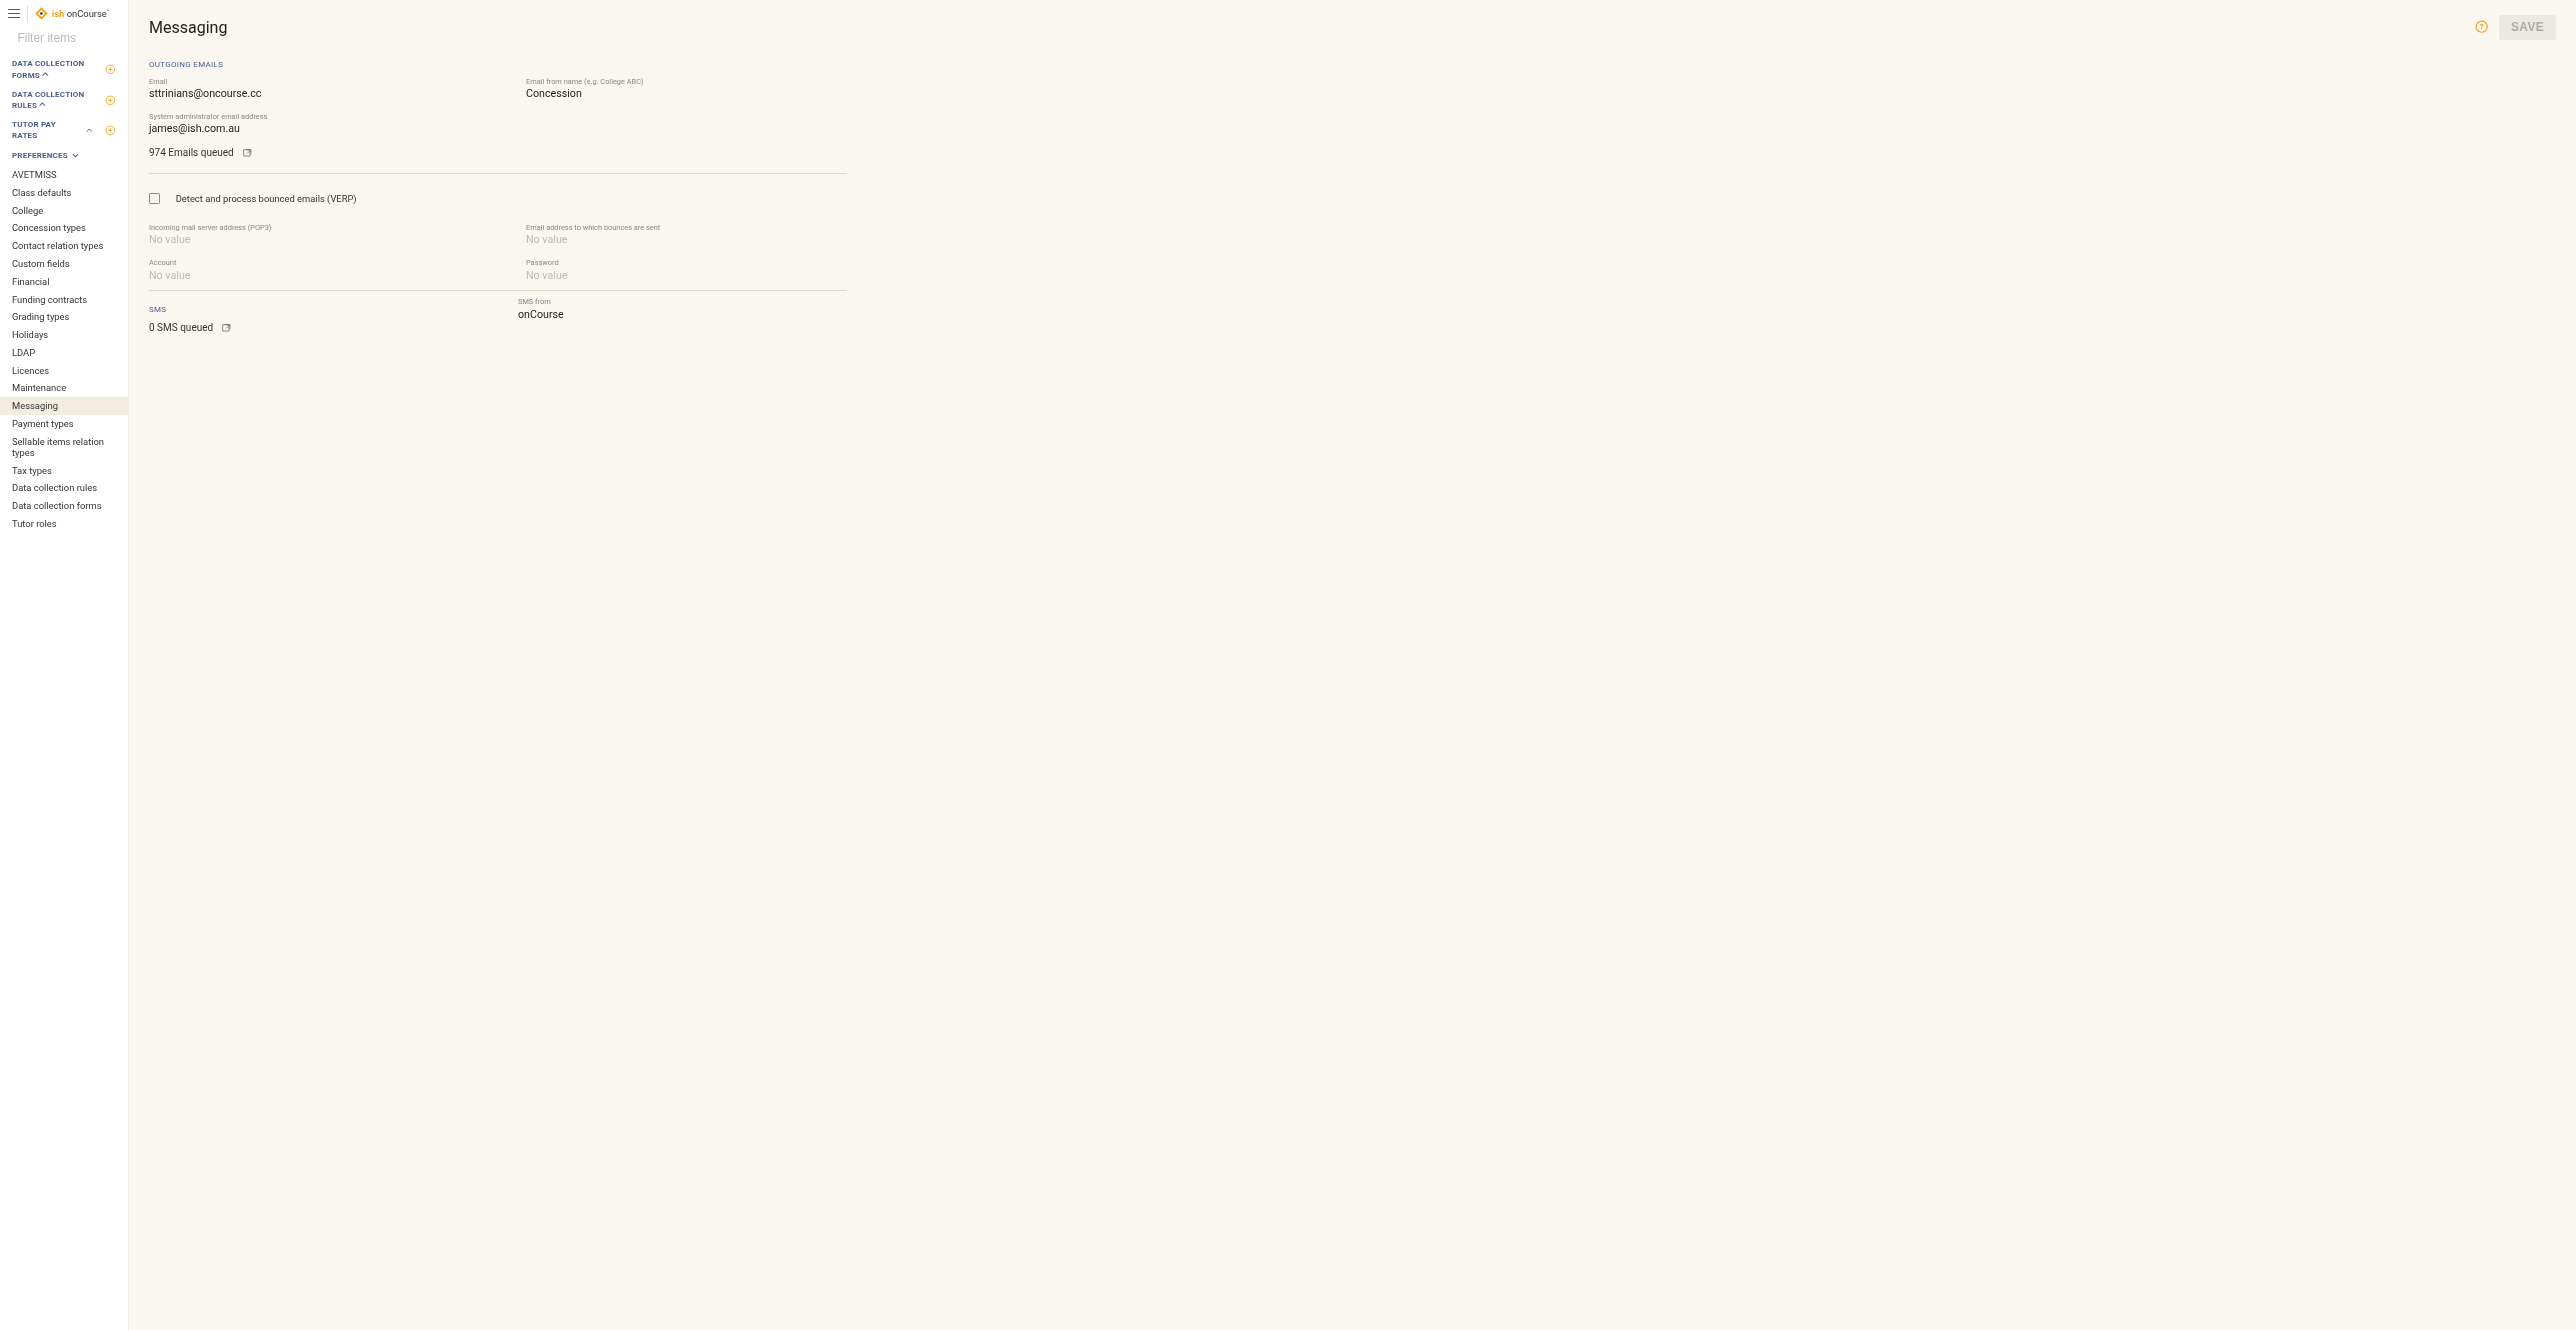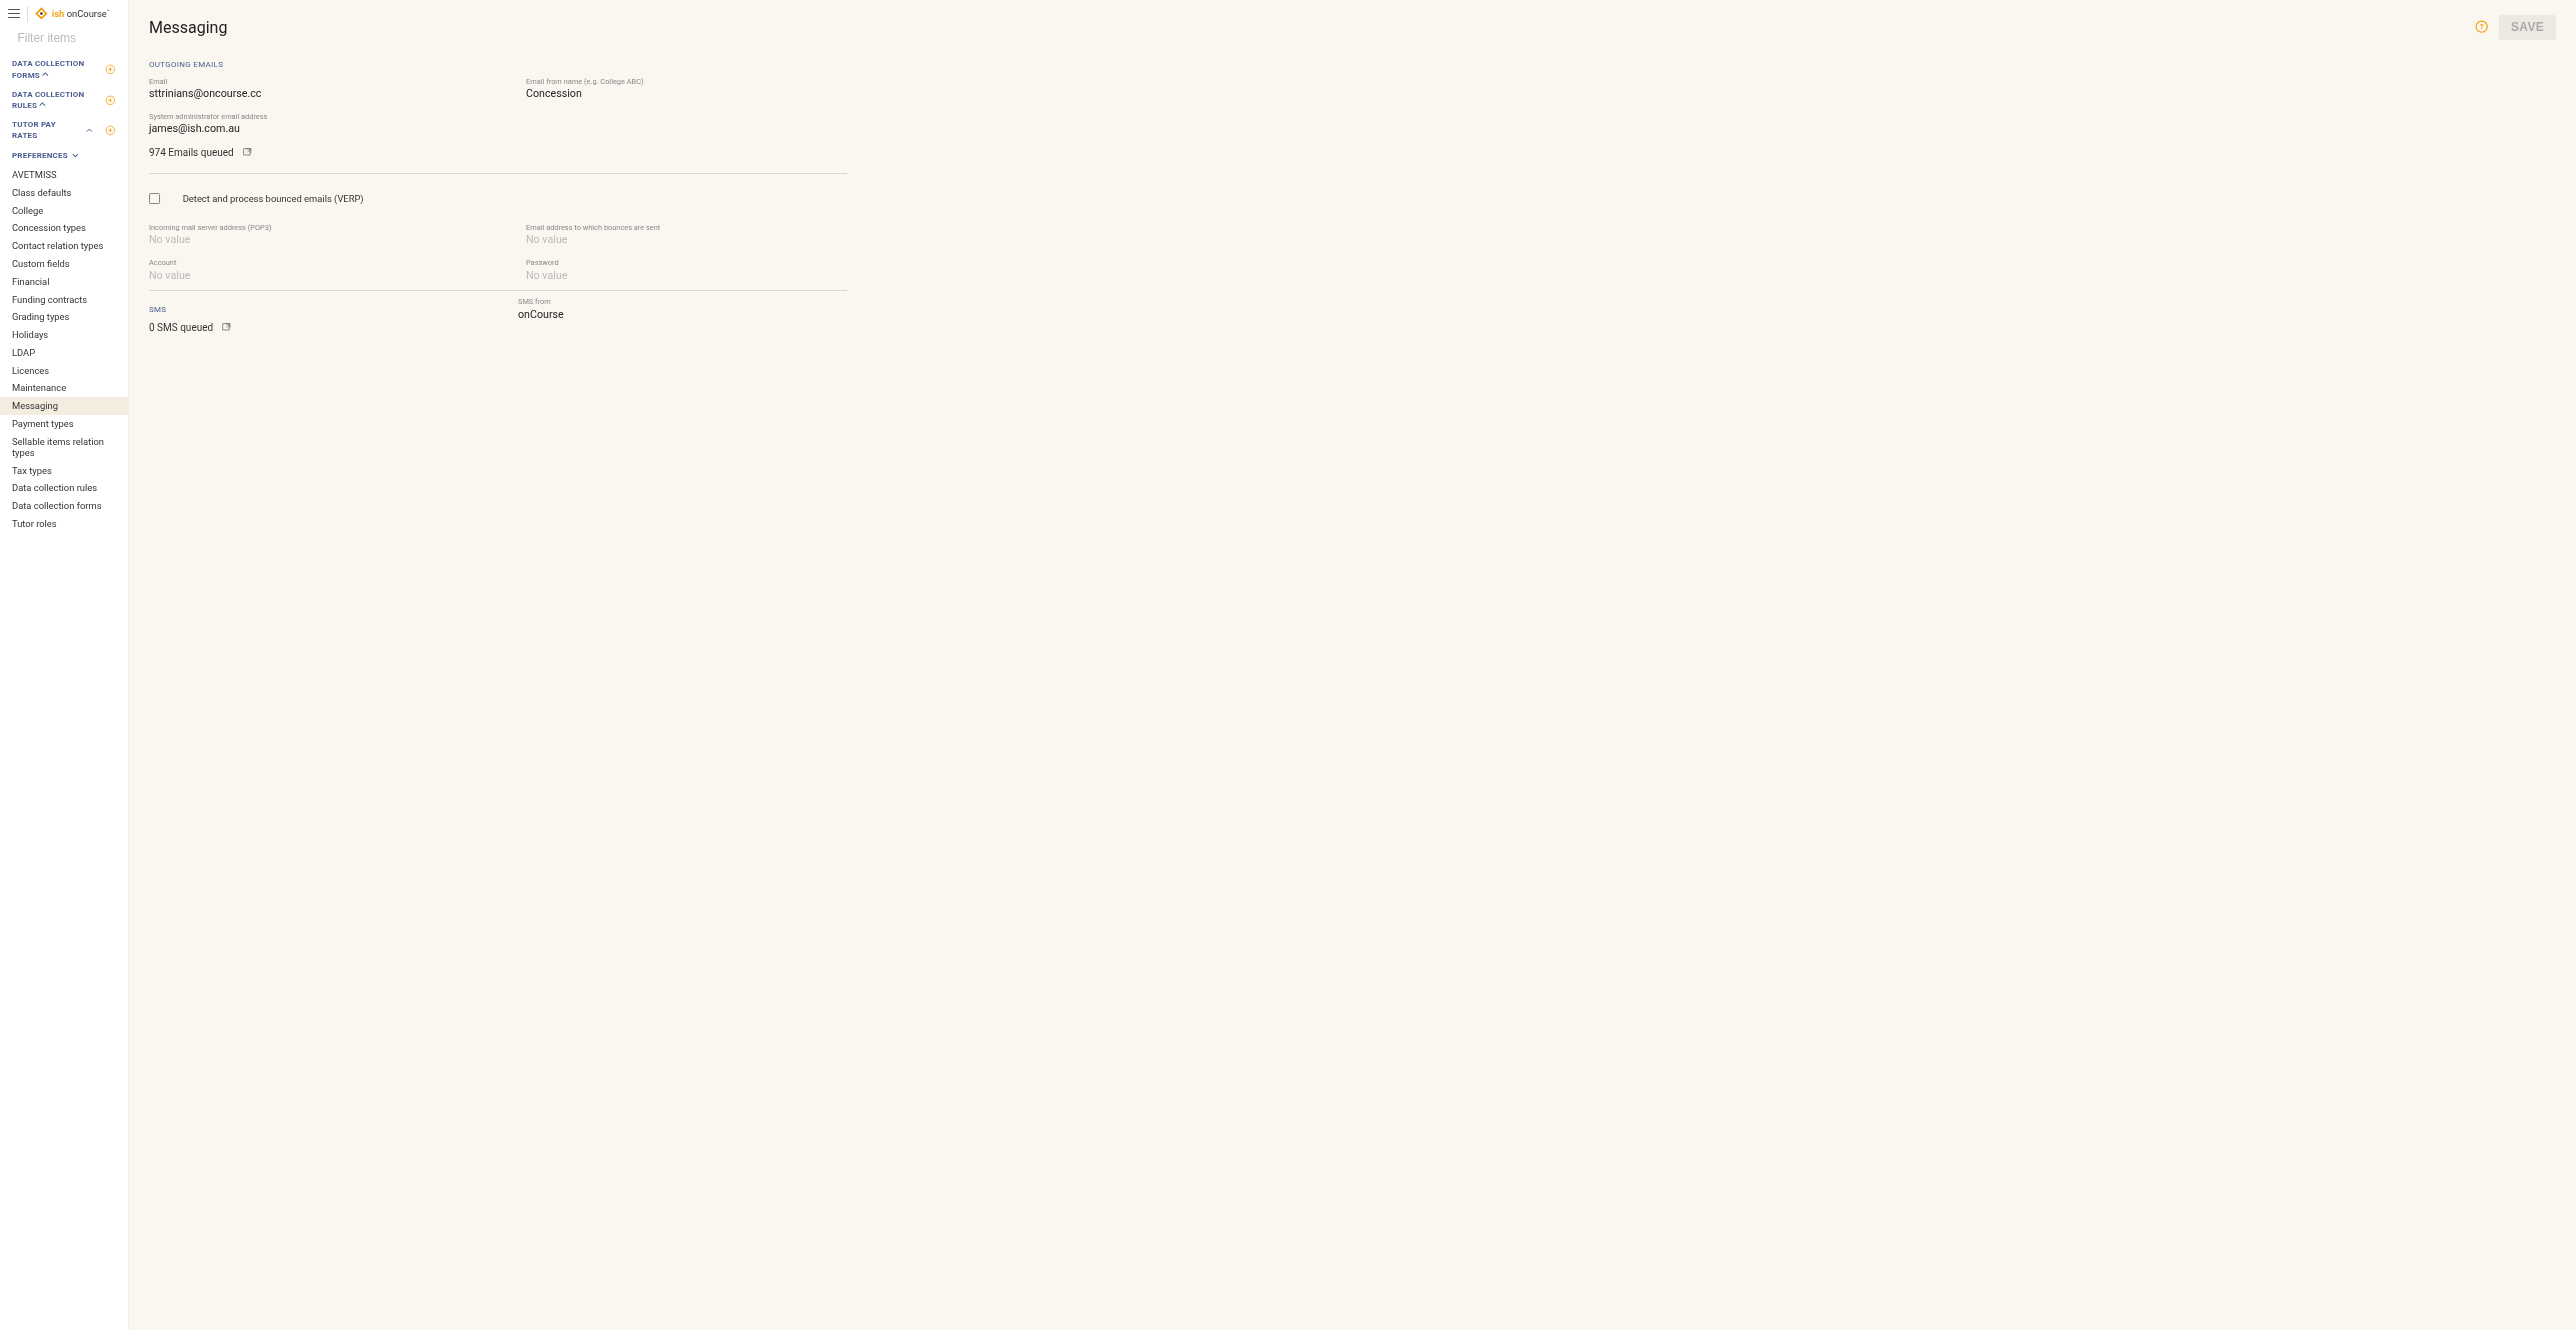--- a/index.html
+++ b/index.html
@@ -33,24 +33,24 @@
 .header-actions { display: flex; align-items: center; gap: 10.7px; }
 .help-icon { width: 13.4px; height: 13.4px; }
 .save-btn { background: #ece9e2; color: #aaa; border: none; padding: 5.4px 12px; border-radius: 2.7px; font-weight: 600; font-size: 12px; letter-spacing: 0.3px; cursor: not-allowed; }
 .content { padding: 9.4px 20px; max-width: 738px; }
 .section-heading { font-size: 8px; font-weight: 400; color: #4a5d8f; letter-spacing: 0.3px; margin-bottom: 8px; margin-top: 6.7px; }
 .row { display: flex; gap: 56px; margin-bottom: 12px; }
 .field { flex: 1; }
 .field-label { font-size: 7.4px; color: #888; margin-bottom: 1.3px; }
 .field-value { font-size: 10.7px; color: #222; }
 .field-value.novalue { color: #bbb; }
-.queued-row { display: flex; align-items: flex-start; gap: 8px; font-size: 10px; color: #333; margin: 6.7px 0 14.8px 0; }
+.queued-row { display: flex; align-items: flex-end; gap: 8px; font-size: 10px; color: #333; margin: 6.7px 0 14.8px 0; }
 .open-icon { width: 10.7px; height: 10.7px; }
 .divider { border: none; border-top: 0.7px solid #ddd8cc; margin: 5.4px 0 19px 0; }
-.checkbox-row { display: flex; align-items: center; gap: 23px; margin-bottom: 19px; }
+.checkbox-row { display: flex; align-items: center; gap: 16px; margin-bottom: 19px; }
 .checkbox { width: 10.7px; height: 10.7px; border: 1.3px solid #888; border-radius: 1.3px; cursor: pointer; flex-shrink: 0; }
 .checkbox-label { font-size: 9.4px; color: #333; }
 .sms-row { display: flex; gap: 40px; align-items: flex-start; }
 .sms-left { flex: 1; }
 .sms-right { flex: 1; }
 </style>
 </head>
 <body>
 
 <div class="app">

